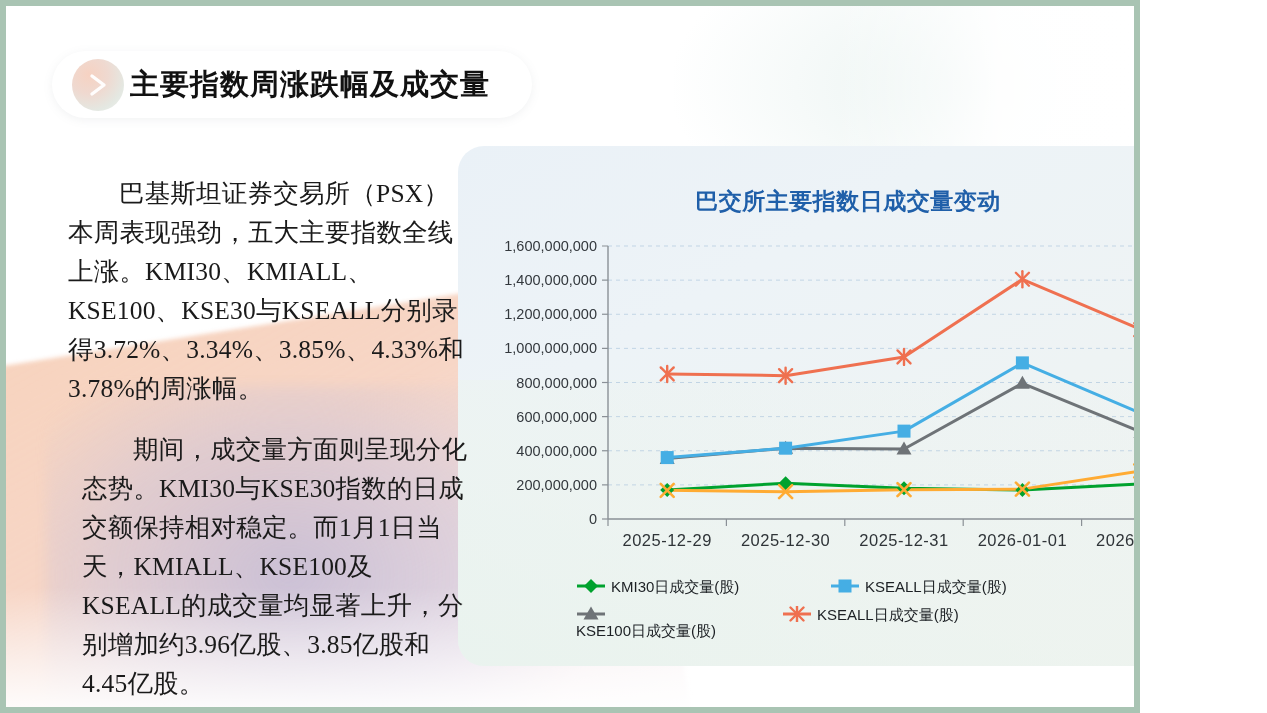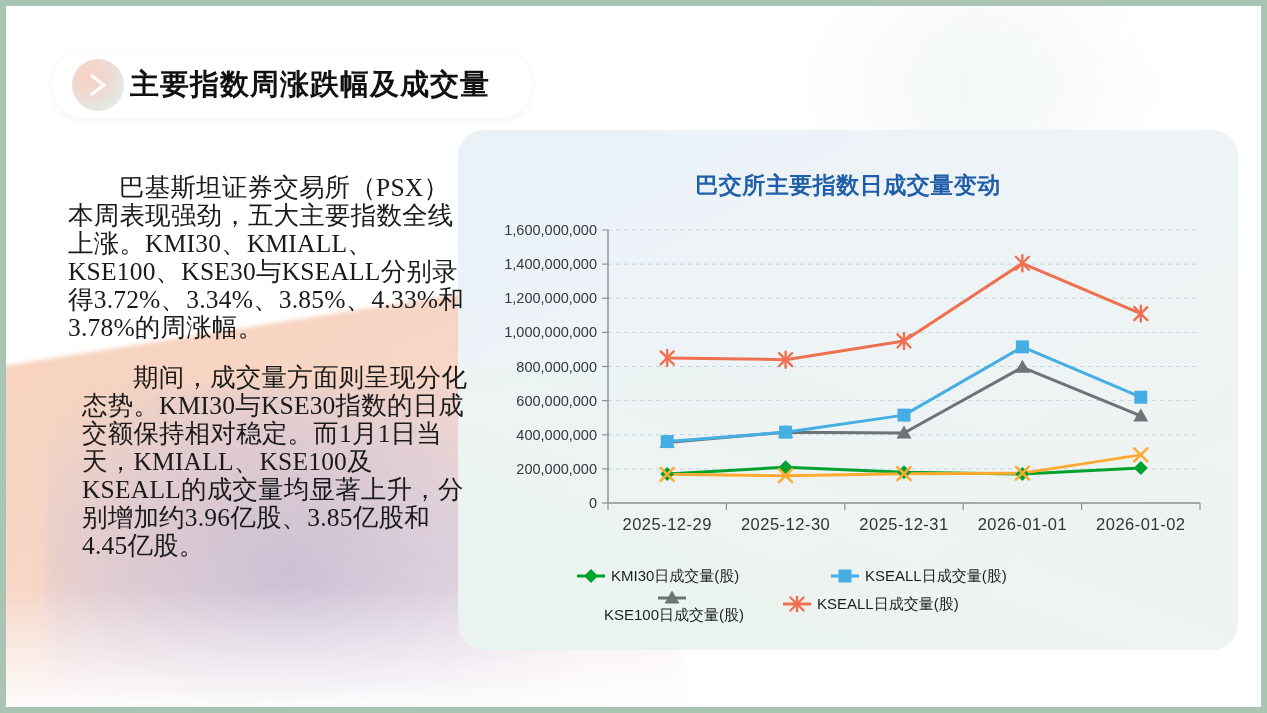--- a/index.html
+++ b/index.html
@@ -6,21 +6,21 @@
 
   html, body {
     width: 1267px;
     height: 713px;
     overflow: hidden;
     font-family: "Liberation Sans", sans-serif;
   }
 
   #page {
     position: relative;
-    width: 1267px;
+    width: 1140px;
     height: 713px;
     background: #ffffff;
     border: 6px solid #a9c4b3;
     overflow: hidden;
   }
 
   
   .bg-wash {
     position: absolute;
     pointer-events: none;
@@ -104,32 +104,32 @@
   .text-col {
     position: absolute;
     left: 62px;
     top: 168px;
     width: 400px;
     z-index: 4;
   }
   .para {
     font-family: "Liberation Serif", serif;
     font-size: 25.5px;
-    line-height: 28px;
+    line-height: 39px;
     color: #1a1a1a;
     text-indent: 2em;
     letter-spacing: 0.2px;
   }
   .para + .para { margin-top: 22px; margin-left: 14px; }
 
   
   .chart-card {
     position: absolute;
     left: 452px;
-    top: 124px;
+    top: 140px;
     width: 780px;
     height: 520px;
     border-radius: 26px 26px 26px 26px;
     background: linear-gradient(150deg, #eaf1f7 0%, #edf3f7 30%, #eef3f4 60%, #eff3ef 100%);
     overflow: hidden;
     z-index: 3;
     padding-left: 32px;
   }
   .chart-card::after {
     content: "";
@@ -178,21 +178,20 @@
     position: absolute;
     left: 118px;
     top: 432px;
     width: 640px;
     display: flex;
     flex-wrap: wrap;
     z-index: 3;
   }
   .legend-item {
     display: flex;
-    align-items: center;
     height: 28px;
     margin-right: 10px;
   }
   .legend-item.w1 { width: 244px; }
   .legend-item.w2 { width: 196px; flex-direction: column; }
   .legend-swatch {
     flex: 0 0 auto;
     width: 30px;
     height: 16px;
     margin-right: 5px;

